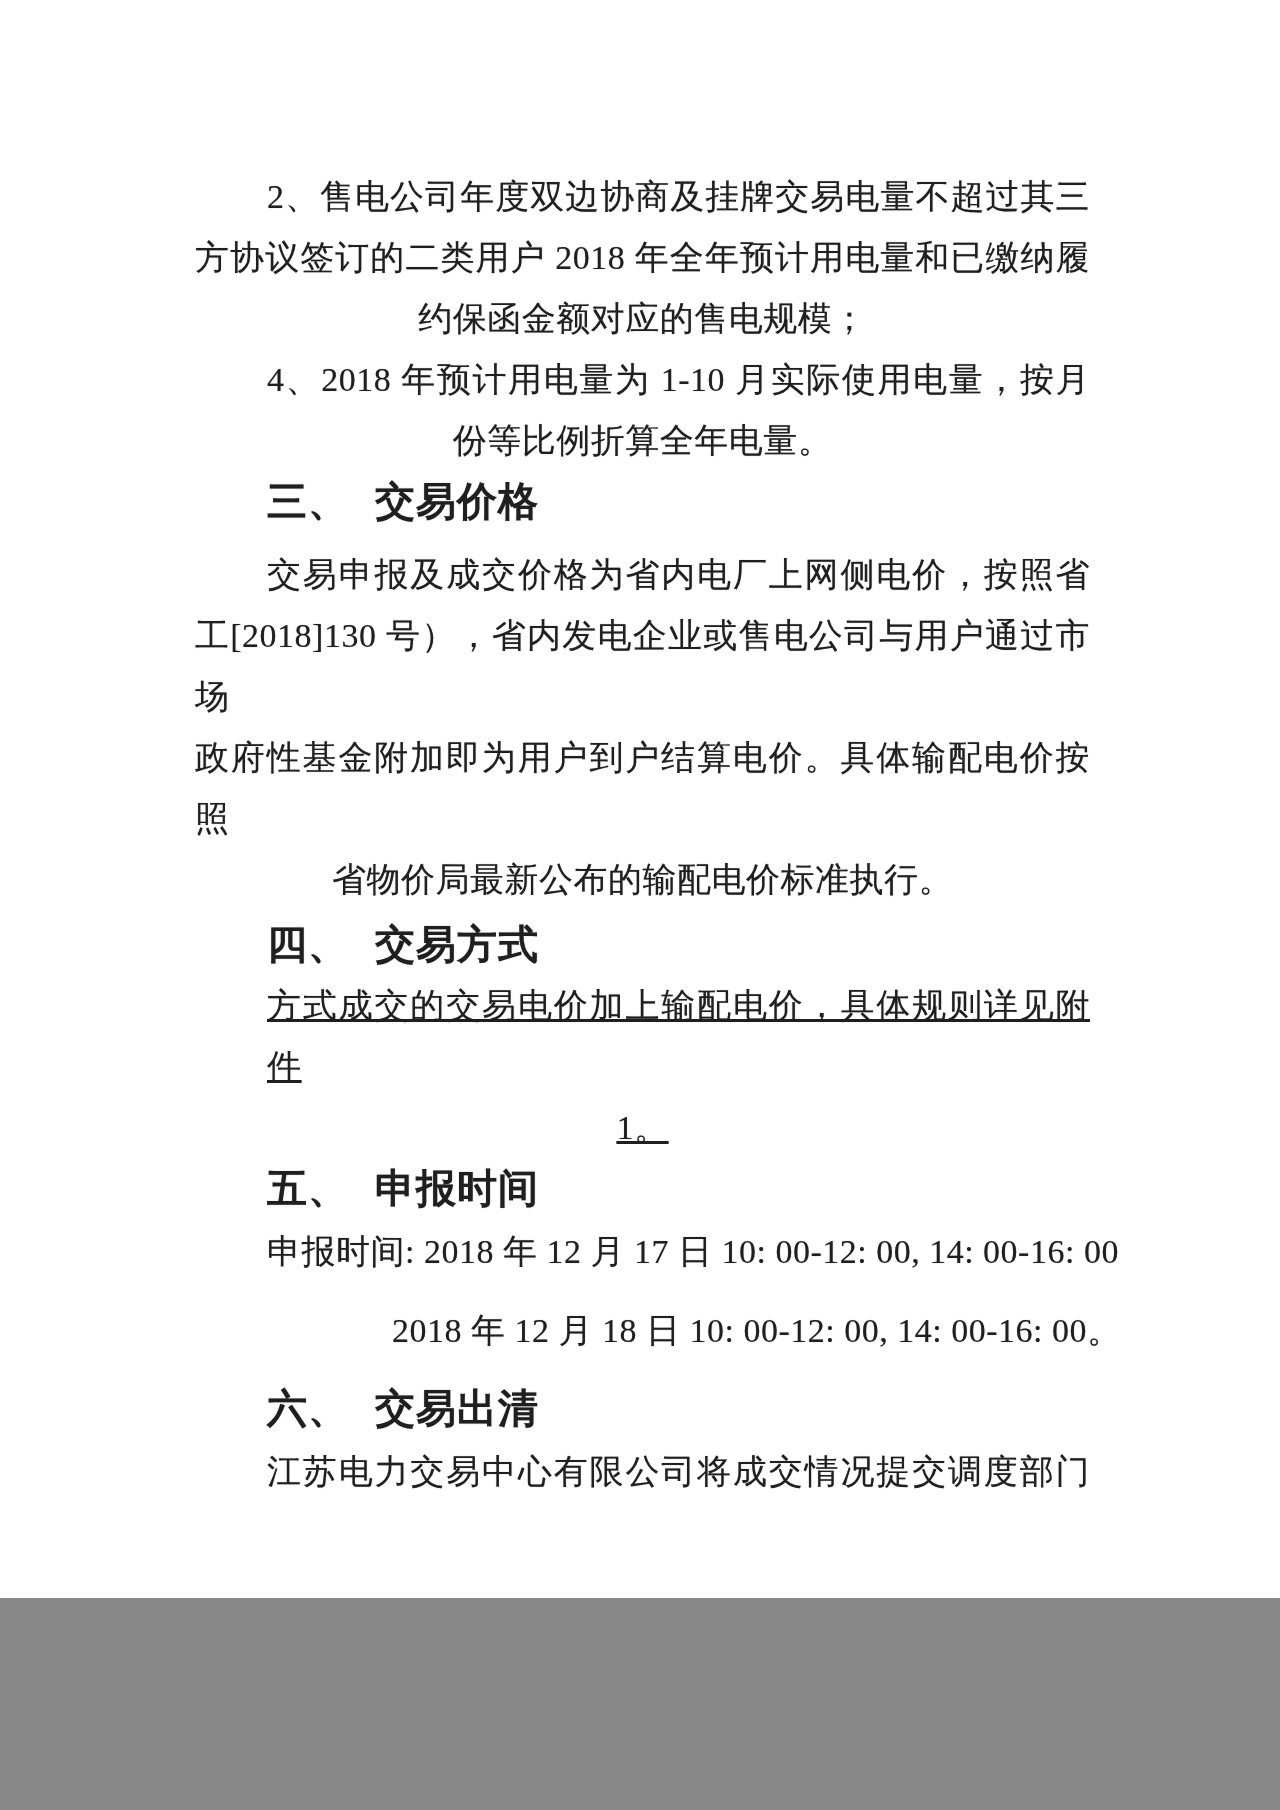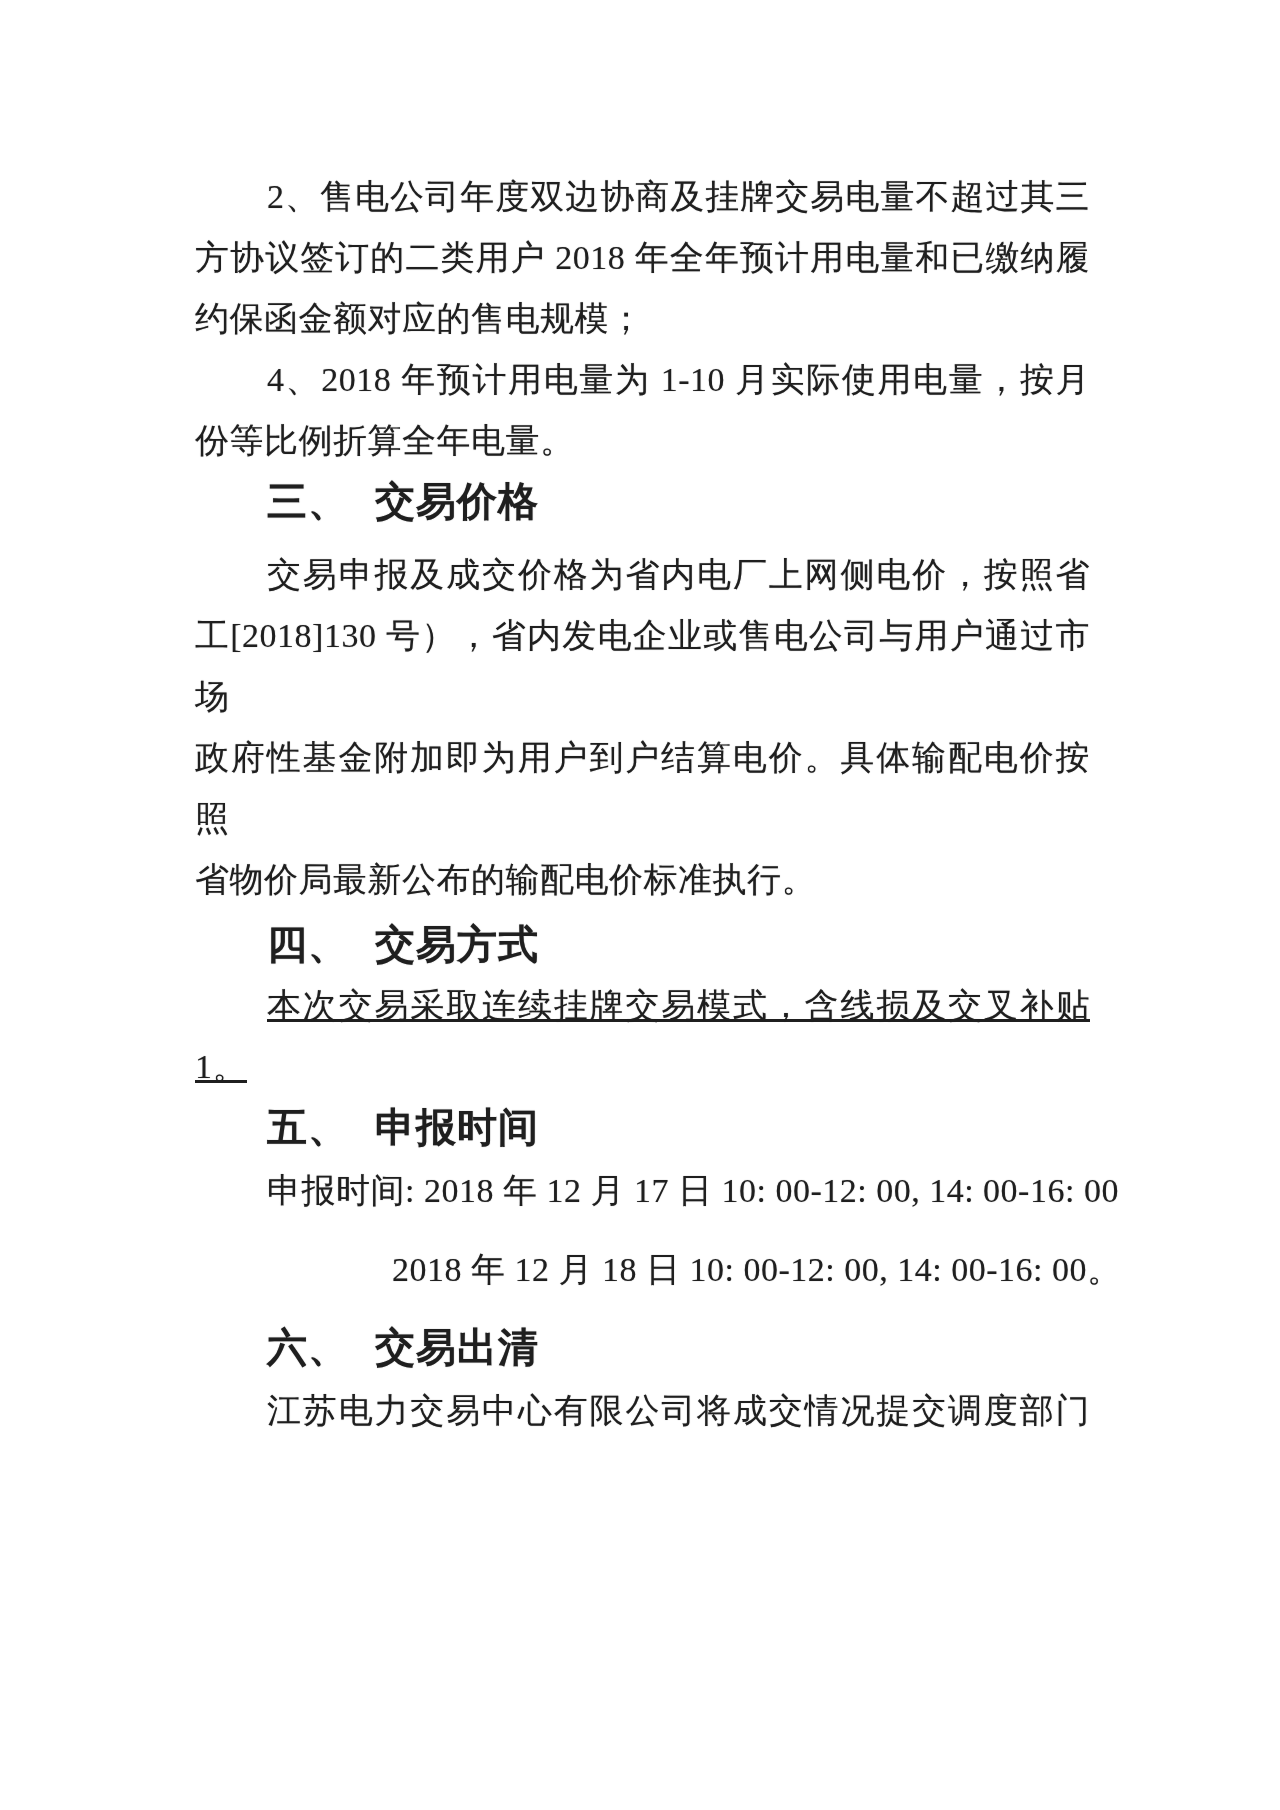--- a/index.html
+++ b/index.html
@@ -3,40 +3,41 @@
 <meta charset="utf-8">
 <style>
   html, body {
     margin: 0;
     padding: 0;
     background: #888;
   }
   .page {
     position: relative;
     width: 1280px;
-    height: 1810px;
+    height: 1598px;
     margin: 0 auto;
     background: #ffffff;
     overflow: hidden;
     font-family: "Liberation Serif", "DejaVu Serif", serif;
     color: #1f1f1f;
   }
   .doc {
     box-sizing: border-box;
     padding: 166px 190px 0 195px;
     width: 100%;
     height: 100%;
   }
   
   .line {
     font-size: 34px;
     line-height: 61px;
     letter-spacing: 0.5px;
     white-space: nowrap;
     text-shadow: 0 0 1px rgba(20,20,20,0.45);
+    text-align: center;
   }
   .line.justify {
     white-space: normal;
     text-align: justify;
     text-align-last: justify;
   }
   .indent-normal { padding-left: 72px; }
   .indent-deep   { padding-left: 197px; }
   .indent-none   { padding-left: 0; }
   
@@ -75,21 +76,21 @@
       </div>
       <div class="heading"><span class="h-num">三、</span><span class="h-title">交易价格</span></div>
       <div class="paragraph">
         <div class="line indent-normal justify">交易申报及成交价格为省内电厂上网侧电价，按照省</div>
         <div class="line indent-none justify">工[2018]130 号），省内发电企业或售电公司与用户通过市场</div>
         <div class="line indent-none justify">政府性基金附加即为用户到户结算电价。具体输配电价按照</div>
         <div class="line indent-none">省物价局最新公布的输配电价标准执行。</div>
       </div>
       <div class="heading"><span class="h-num">四、</span><span class="h-title">交易方式</span></div>
       <div class="paragraph">
-        <div class="line indent-normal justify">本次交易采取连续挂牌交易模式，含线损及交叉补贴</div>
+        <div class="line indent-normal justify">方式成交的交易电价加上输配电价，具体规则详见附件</div>
         <div class="line indent-none">1。</div>
       </div>
       <div class="heading"><span class="h-num">五、</span><span class="h-title">申报时间</span></div>
       <div class="paragraph">
         <div class="line indent-normal">申报时间: 2018 年 12 月 17 日 10: 00-12: 00, 14: 00-16: 00</div>
       </div>
       <div class="paragraph">
         <div class="line indent-deep">2018 年 12 月 18 日 10: 00-12: 00, 14: 00-16: 00。</div>
       </div>
       <div class="heading"><span class="h-num">六、</span><span class="h-title">交易出清</span></div>

